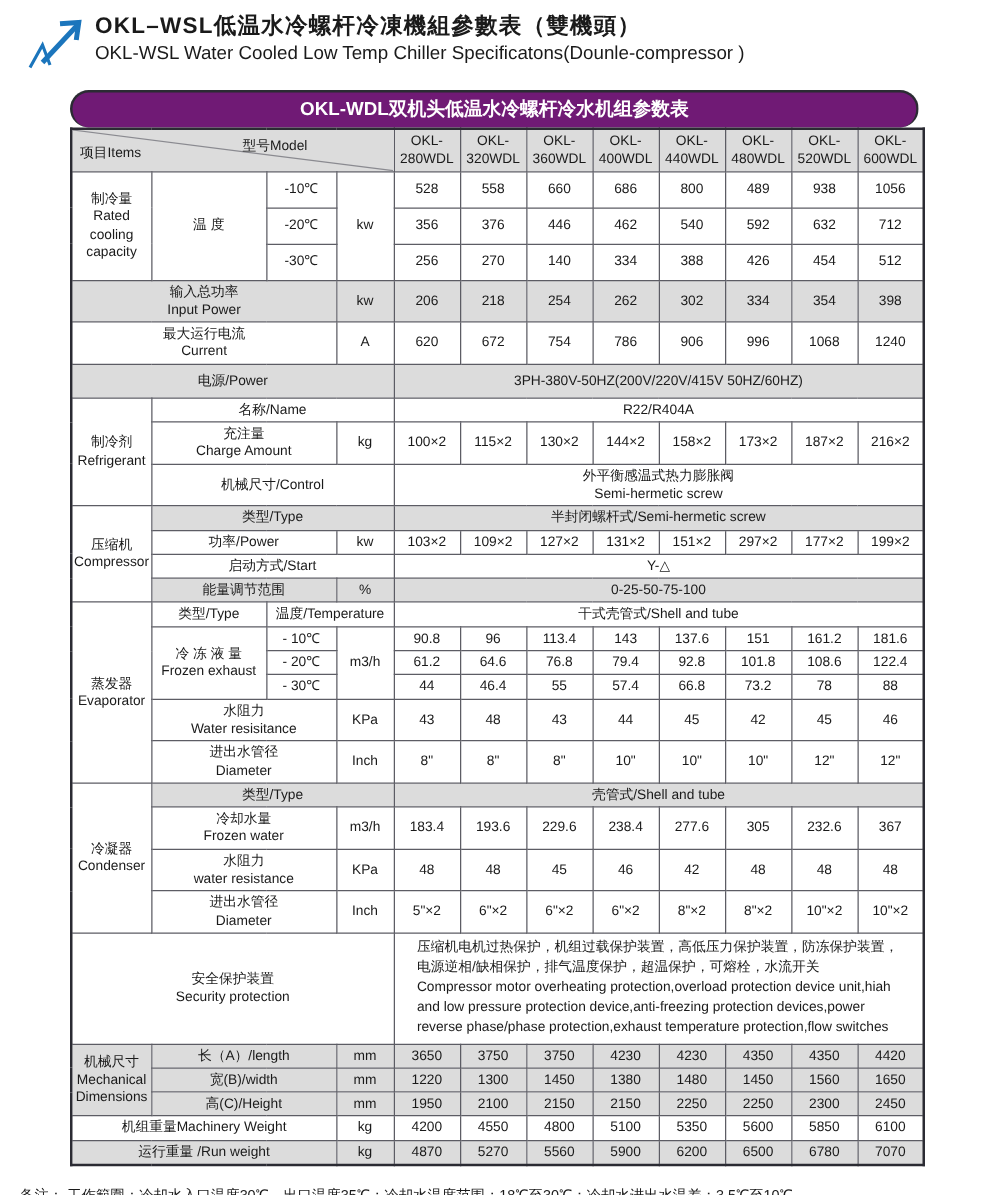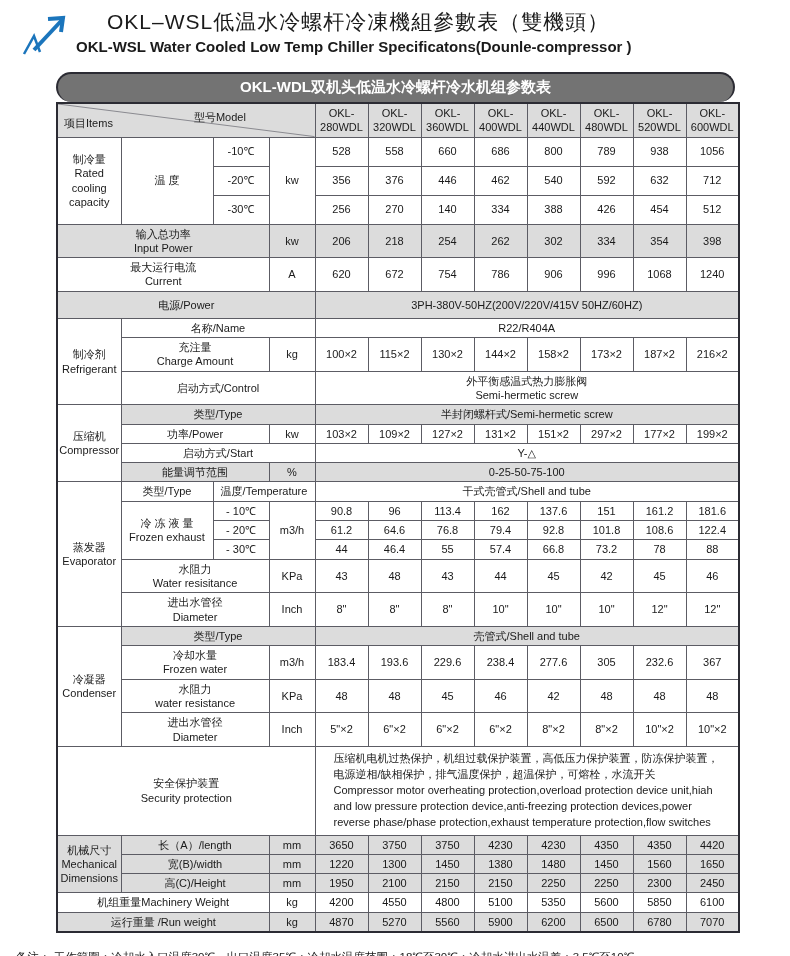--- a/index.html
+++ b/index.html
@@ -4,22 +4,22 @@
 <style>
   html,body { margin:0; padding:0; }
   body {
     width:790px; height:956px; background:#ffffff;
     font-family:"Liberation Sans", sans-serif; color:#1a1a1a;
     position:relative; overflow:hidden;
   }
   .page-header { display:flex; align-items:flex-start; padding:8px 0 0 20px; }
   .logo { width:52px; height:46px; flex:0 0 auto; margin-top:4px; }
   .titles { margin-left:4px; }
-  .title-cn { font-size:21px; font-weight:normal; letter-spacing:1px;margin-left:31px; }
-  .title-en { font-size:15px; margin-top:2px;font-weight:bold; }
+  .title-cn { font-size:18px; font-weight:bold; letter-spacing:1px; }
+  .title-en { font-size:15px; margin-top:2px; }
 
   .table-wrap { margin:14px 0 0 56px; width:679px; }
   .table-title {
     border:2px solid #2b2b33; border-bottom:none;
     color:#fff; text-align:center; font-size:15px; font-weight:bold;
     padding:4px 0 5px 0;
   }
   table { border-collapse:collapse; table-layout:fixed; width:679px; font-size:11px; }
   table { border:2px solid #2b2b33; }
   td {
@@ -51,21 +51,21 @@
       <path d="M4 42 L14 24 L20 40" fill="none" stroke="#1b75bc" stroke-width="2.5"></path>
     </svg>
   </div>
   <div class="titles">
     <div class="title-cn">OKL–WSL低温水冷螺杆冷凍機組參數表（雙機頭）</div>
     <div class="title-en">OKL-WSL Water Cooled Low Temp Chiller Specificatons(Dounle-compressor )</div>
   </div>
 </div>
 
 <div class="table-wrap">
-  <div class="table-title" style="background: #737373; border-radius: 15px;">OKL-WDL双机头低温水冷螺杆冷水机组参数表</div>
+  <div class="table-title" style="background: #701a75; border-radius: 15px;">OKL-WDL双机头低温水冷螺杆冷水机组参数表</div>
   <table>
     <colgroup>
       <col style="width:64px">
         <col style="width:92px">
         <col style="width:56px">
         <col style="width:46px">
       <col style="width:53px">
         <col style="width:53px">
         <col style="width:53px">
         <col style="width:53px">
@@ -102,21 +102,21 @@
 cooling
 capacity</td>
           <td rowspan="3">温 度</td>
           <td>-10℃</td>
           <td rowspan="3">kw</td>
           <td>528</td>
           <td>558</td>
           <td>660</td>
           <td>686</td>
           <td>800</td>
-          <td>789</td>
+          <td>489</td>
           <td>938</td>
           <td>1056</td>
         </tr>
         <tr>
           <td>-20℃</td>
           <td>356</td>
           <td>376</td>
           <td>446</td>
           <td>462</td>
           <td>540</td>
@@ -178,21 +178,21 @@
           <td>100×2</td>
           <td>115×2</td>
           <td>130×2</td>
           <td>144×2</td>
           <td>158×2</td>
           <td>173×2</td>
           <td>187×2</td>
           <td>216×2</td>
         </tr>
         <tr>
-          <td colspan="3">启动方式/Control</td>
+          <td colspan="3">机械尺寸/Control</td>
           <td colspan="8">外平衡感温式热力膨胀阀
 Semi-hermetic screw</td>
         </tr>
         <tr>
           <td rowspan="4">压缩机
 Compressor</td>
           <td colspan="3" class="gray">类型/Type</td>
           <td colspan="8" class="gray">半封闭螺杆式/Semi-hermetic screw</td>
         </tr>
         <tr>
@@ -224,21 +224,21 @@
           <td colspan="8">干式壳管式/Shell and tube</td>
         </tr>
         <tr>
           <td rowspan="3">冷 冻 液 量
 Frozen exhaust</td>
           <td>- 10℃</td>
           <td rowspan="3">m3/h</td>
           <td>90.8</td>
           <td>96</td>
           <td>113.4</td>
-          <td>162</td>
+          <td>143</td>
           <td>137.6</td>
           <td>151</td>
           <td>161.2</td>
           <td>181.6</td>
         </tr>
         <tr>
           <td>- 20℃</td>
           <td>61.2</td>
           <td>64.6</td>
           <td>76.8</td>

